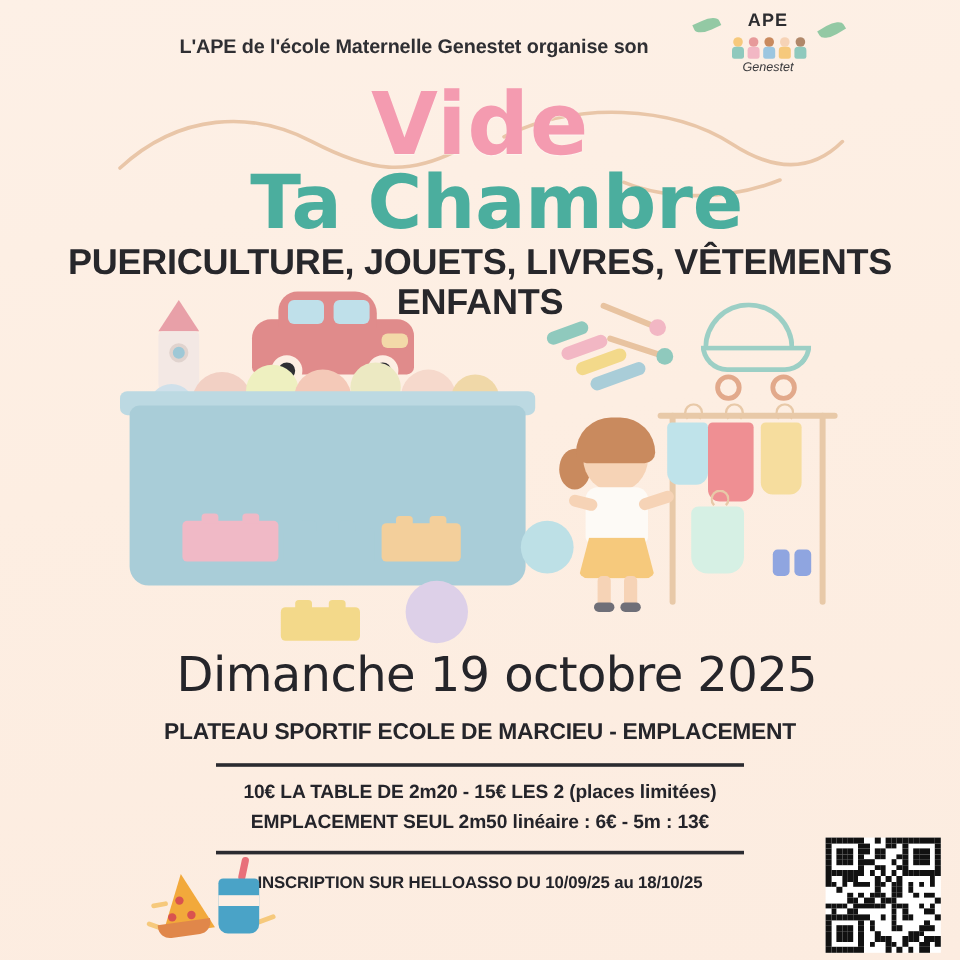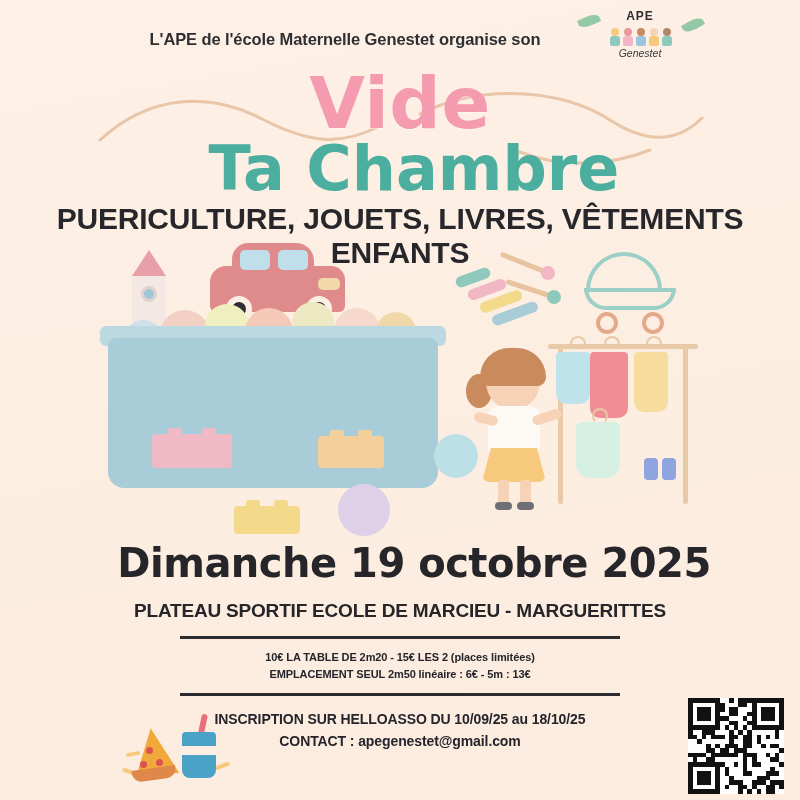--- a/index.html
+++ b/index.html
@@ -38,21 +38,21 @@
   
   .logo {
     position: absolute;
     top: 6px;
     right: 112px;
     width: 96px;
     height: 72px;
     text-align: center;
   }
   .logo .logo-title {
-    font-size: 12px;
+    font-size: 15px;
     font-weight: bold;
     color: #2d2d30;
     letter-spacing: 1px;
     line-height: 1;
     margin-top: 4px;
   }
   .logo .logo-kids {
     margin: 2px auto 0;
     width: 64px;
     height: 22px;
@@ -262,21 +262,21 @@
   .girl-skirt { position: absolute; left: 24px; top: 100px; width: 64px; height: 34px; background: #f6c97c; border-radius: 4px 4px 8px 8px; clip-path: polygon(14% 0, 86% 0, 100% 100%, 0 100%); }
   .girl-leg { position: absolute; top: 132px; width: 11px; height: 26px; background: #f6d3b6; border-radius: 4px; }
   .girl-shoe { position: absolute; top: 154px; width: 17px; height: 8px; background: #6f6f78; border-radius: 4px; }
   .girl-arm { position: absolute; background: #f6d3b6; border-radius: 6px; }
 
   
   .details { position: absolute; top: 540px; left: 0; right: 0; text-align: center; }
   .date {
     font-family: "DejaVu Sans", sans-serif;
     font-size: 40px;
-    font-weight: bold;
+    font-weight: normal;
     color: #25252a;
     letter-spacing: -0.5px;
     margin-left: 28px;
   }
   .time {
     font-size: 24px;
     font-weight: bold;
     color: #25252a;
     margin-top: 6px;
     letter-spacing: 0.3px;
@@ -288,21 +288,21 @@
     margin-top: 14px;
     letter-spacing: -0.2px;
   }
   .rule {
     width: 440px;
     height: 3px;
     background: #2b2b30;
     margin: 14px auto 10px;
   }
   .price {
-    font-size: 11px;
+    font-size: 16px;
     font-weight: bold;
     color: #24242a;
     line-height: 1.55;
     letter-spacing: -0.1px;
   }
   .rule2 {
     width: 440px;
     height: 3px;
     background: #2b2b30;
     margin: 10px auto 12px;
@@ -500,27 +500,26 @@
       <div class="girl-skirt"></div>
       <div class="girl-leg" style="left:40px;"></div>
       <div class="girl-leg" style="left:62px;"></div>
       <div class="girl-shoe" style="left:37px;"></div>
       <div class="girl-shoe" style="left:59px;"></div>
     </div>
   </div>
 
   <div class="details">
     <div class="date">Dimanche 19 octobre 2025</div>
-    <div class="place">PLATEAU SPORTIF ECOLE DE MARCIEU - MARGUERITTES</div>
+    <div class="place">PLATEAU SPORTIF ECOLE DE MARCIEU - EMPLACEMENT</div>
     <div class="rule"></div>
     <div class="price">10€ LA TABLE DE 2m20 - 15€ LES 2 (places limitées)</div>
     <div class="price">EMPLACEMENT SEUL 2m50 linéaire : 6€  - 5m : 13€</div>
     <div class="rule2"></div>
     <div class="signup">INSCRIPTION SUR HELLOASSO DU 10/09/25 au 18/10/25</div>
-    <div class="signup">CONTACT : apegenestet@gmail.com</div>
 
   </div>
 
   <div class="mascot">
     <div class="sun-ray" style="left:-10px; bottom:8px; width:16px; height:4px; transform:rotate(20deg);"></div>
     <div class="sun-ray" style="left:-6px; bottom:26px; width:14px; height:4px; transform:rotate(-10deg);"></div>
     <div class="sun-ray" style="right:-12px; bottom:14px; width:16px; height:4px; transform:rotate(-20deg);"></div>
     <div class="pizza"></div>
     <div class="pizza-crust"></div>
     <div class="pep" style="left:14px; bottom:28px;"></div>

